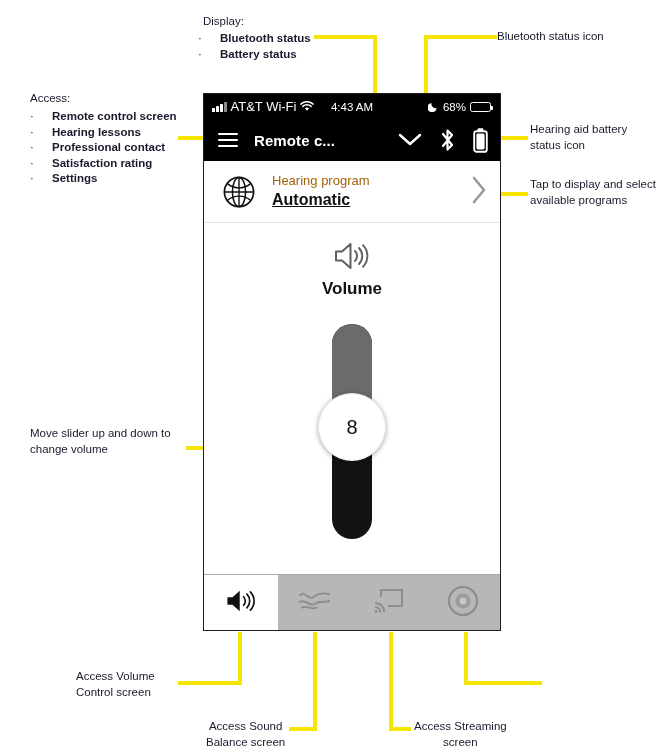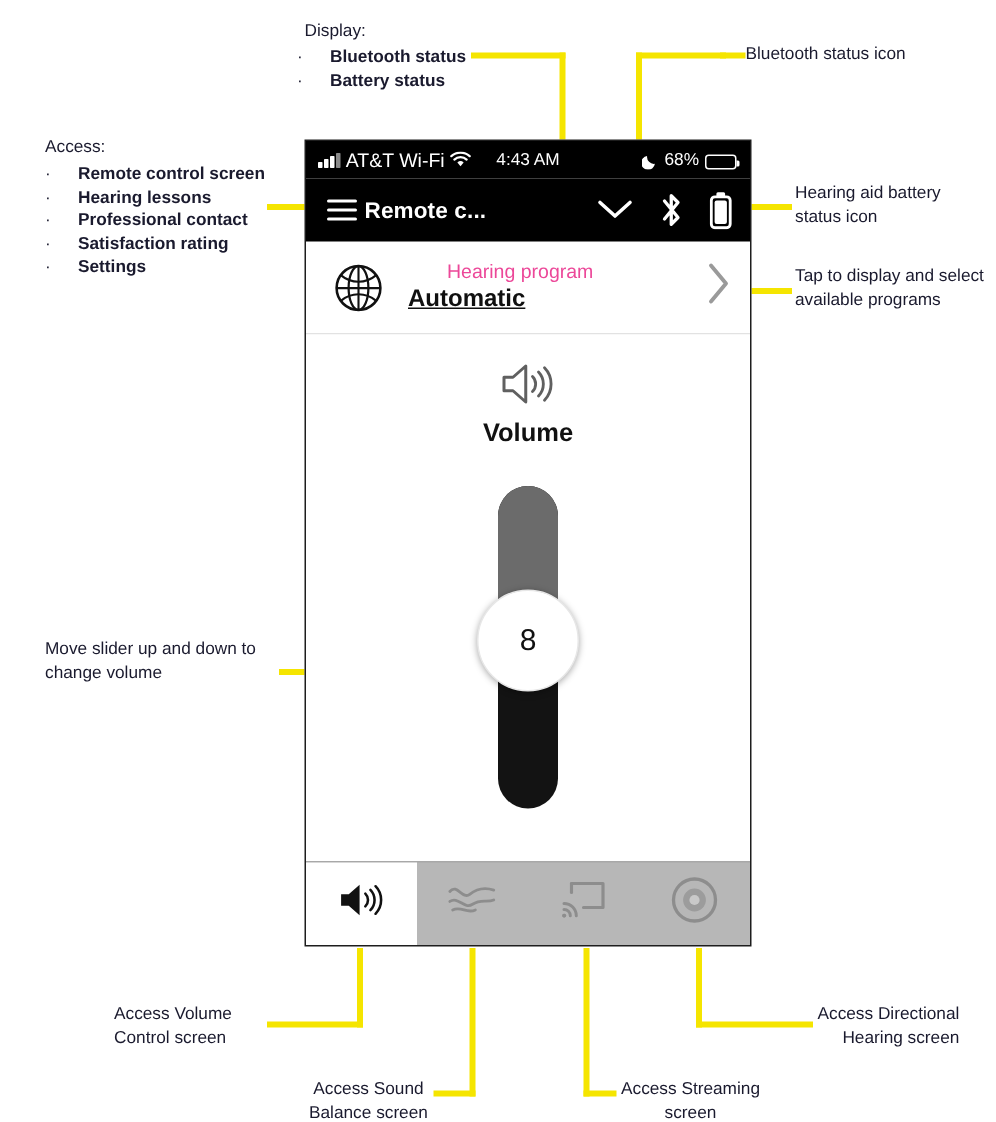--- a/index.html
+++ b/index.html
@@ -48,21 +48,21 @@
     padding:0 9px 0 8px;
     font-size:11.5px;
     position:relative;
   }
   .sb-left { display:flex; align-items:center; gap:4px; }
   .sb-carrier { font-size:13px; letter-spacing:0px; color:#fff; }
   .sb-center {
     position:absolute; left:0; right:0; text-align:center;
     font-size:11.5px; color:#fff; pointer-events:none;
   }
-  .sb-right { margin-left:auto; display:flex; align-items:flex-end; gap:4px; z-index:2;}
+  .sb-right { margin-left:auto; display:flex; align-items:center; gap:4px; z-index:2;}
   .sb-pct { font-size:11.5px; color:#fff; }
   .signal-bars { display:flex; align-items:flex-end; gap:1.5px; height:10px; }
   .signal-bars i { display:block; width:2.5px; background:#fff; border-radius:0.5px; }
   .signal-bars i:nth-child(1){height:4px;}
   .signal-bars i:nth-child(2){height:6px;}
   .signal-bars i:nth-child(3){height:8px;}
   .signal-bars i:nth-child(4){height:10px; background:#8a8a8a;}
   .batt-shell {
     width:21px; height:10px; border:1.2px solid #fff; border-radius:2.5px;
     position:relative; padding:1.2px;
@@ -77,35 +77,35 @@
   .navbar {
     height:42px; background:#000;
     display:flex; align-items:center;
     padding:0 12px 0 14px;
     position:relative;
   }
   .hamburger { width:20px; height:14px; display:flex; flex-direction:column; justify-content:space-between; cursor:pointer;}
   .hamburger span { display:block; height:2px; background:#fff; border-radius:1px; }
   .nav-title {
     color:#fff; font-size:15px; font-weight:bold;
-    margin-left:5px; letter-spacing:0.1px;
+    margin-left:16px; letter-spacing:0.1px;
   }
   .nav-icons { margin-left:auto; display:flex; align-items:center; gap:17px; }
   .nav-ic { display:flex; align-items:center; justify-content:center; }
 
   
   .program-row {
     height:62px; background:#fff;
     display:flex; align-items:center;
     padding:0 12px 0 16px;
     border-bottom:1px solid #e2e2e2;
   }
   .globe-wrap { width:38px; flex:0 0 38px; display:flex; align-items:center; justify-content:center;}
   .program-texts { margin-left:14px; display:flex; flex-direction:column; justify-content:center; }
-  .program-label { font-size:13px; color:#ec4899; line-height:16px;margin-left:26px; }
+  .program-label { font-size:13px; color:#a16207; line-height:16px; }
   .program-value { font-size:16px; color:#101010; font-weight:bold; line-height:20px; margin-top:1px;text-decoration:underline;}
   .chev-right { margin-left:auto; }
 
   
   .vol-area { position:relative; height:calc(100% - 25px - 42px - 62px - 56px); background:#fff; }
   .vol-icon { position:absolute; left:0; right:0; top:17px; display:flex; justify-content:center; }
   .vol-label {
     position:absolute; left:0; right:0; top:56px;
     text-align:center; font-size:17px; font-weight:bold; color:#111;
   }
@@ -209,22 +209,20 @@
   <div class="anno" style="left:206px; top:719px; text-align:center;">Access Sound
 Balance screen</div>
   <div class="lead lead-v" style="left:313px; top:632px; height:99px;"></div>
   <div class="lead lead-h" style="left:289px; top:727px; width:28px;"></div>
 
   <div class="anno" style="left:414px; top:719px; text-align:center;">Access Streaming
 screen</div>
   <div class="lead lead-v" style="left:389px; top:632px; height:99px;"></div>
   <div class="lead lead-h" style="left:389px; top:727px; width:22px;"></div>
 
-  <div class="anno" style="left:545px; top:669px; text-align:right;">Access Directional
-Hearing screen</div>
   <div class="lead lead-v" style="left:464px; top:632px; height:53px;"></div>
   <div class="lead lead-h" style="left:464px; top:681px; width:78px;"></div>
 
   <div id="phone">
 
     <div class="statusbar">
       <div class="sb-left">
         <span class="signal-bars">
             <i></i>
             <i></i>

